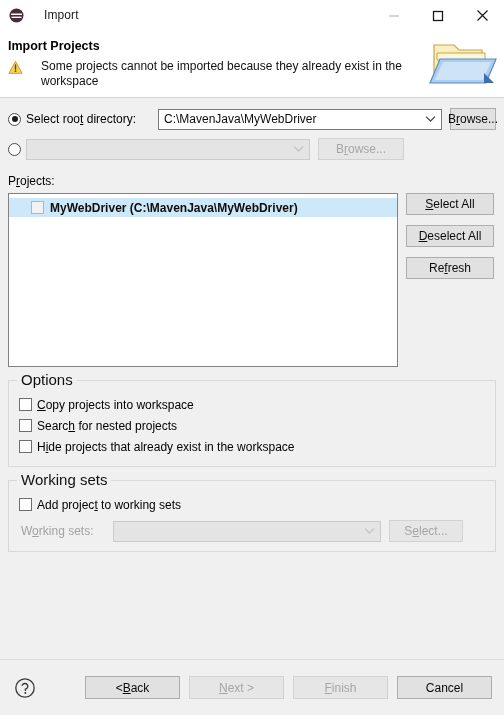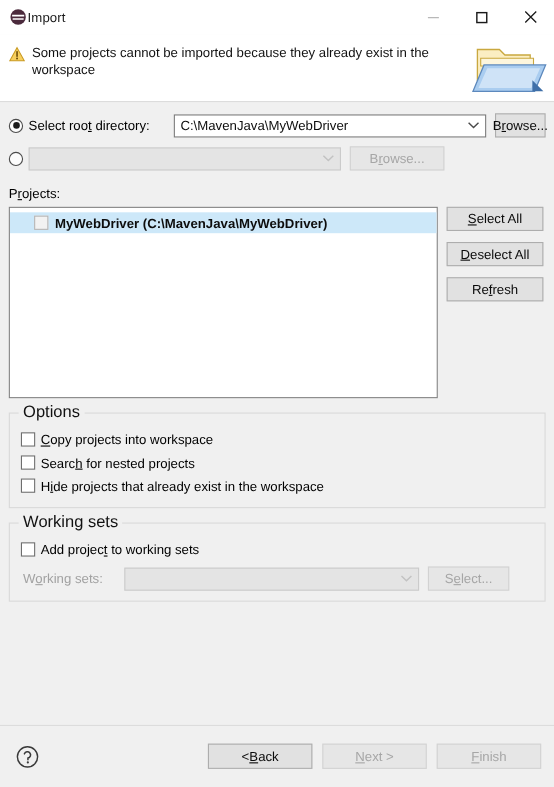--- a/index.html
+++ b/index.html
@@ -30,23 +30,22 @@
   .titlebar {
     height: 31px;
     background: #ffffff;
     display: flex;
     align-items: center;
     flex: 0 0 auto;
     position: relative;
   }
   .title-left {
     display: flex;
-    align-items: center;
     padding-left: 9px;
-    gap: 1px;
+    gap: 20px;
   }
   .eclipse-icon {
     width: 15px;
     height: 15px;
     position: relative;
     flex: 0 0 auto;
   }
   .eclipse-icon svg { display: block; }
   .title-text {
     font-size: 12px;
@@ -84,21 +83,21 @@
     font-weight: bold;
     padding-left: 8px;
     color: #000;
     line-height: 18px;
   }
   .header-msg {
     display: flex;
     padding-left: 8px;
     padding-right: 88px;
     margin-top: 4px;
-    gap: 6px;
+    gap: 18px;
   }
   .warn-icon {
     flex: 0 0 auto;
     width: 15px;
     height: 15px;
     margin-top: 1px;
   }
   .warn-icon svg { display: block; }
   .header-msg-text {
     font-size: 12px;
@@ -371,20 +370,21 @@
       </div>
       <div class="win-btn">
         <svg width="13" height="13" viewBox="0 0 13 13">
             <path d="M1.5 1.5 L11.5 11.5 M11.5 1.5 L1.5 11.5" stroke="#1a1a1a" stroke-width="1.2"></path>
           </svg>
       </div>
     </div>
   </div>
 
   <div class="header">
+    <div class="header-title">Import Projects</div>
     <div class="header-msg">
       <span class="warn-icon">
         <svg width="15" height="15" viewBox="0 0 16 16">
           <path d="M8 1.4 L15 14.2 H1 Z" fill="#f7cf5e" stroke="#c99a22" stroke-width="1"></path>
           <path d="M8 5.4 V9.8" stroke="#6b4a06" stroke-width="1.5" stroke-linecap="round"></path>
           <circle cx="8" cy="11.9" r="0.95" fill="#6b4a06"></circle>
         </svg>
       </span>
       <span class="header-msg-text">Some projects cannot be imported because they already exist in the workspace</span>
     </div>
@@ -521,16 +521,17 @@
           <span>ack</span>
         </span>
       <span class="btn disabled">
           <u>N</u>
           <span>ext &gt;</span>
         </span>
       <span class="btn disabled">
           <u>F</u>
           <span>inish</span>
         </span>
+      <span class="btn">Cancel</span>
     </div>
   </div>
 
 </div>
 
 </body></html>

